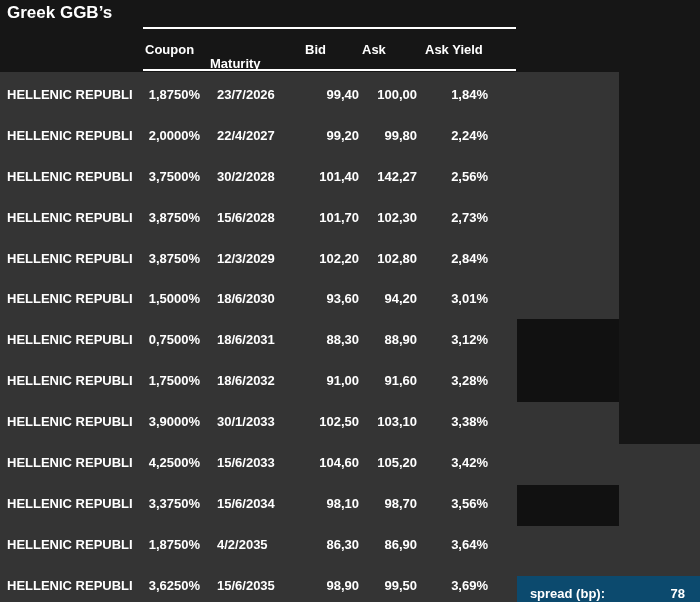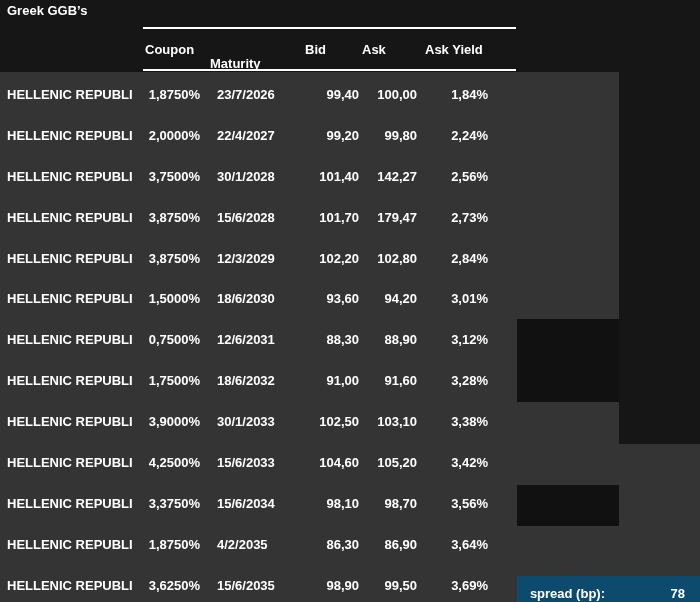--- a/index.html
+++ b/index.html
@@ -8,21 +8,21 @@
     position: relative;
     background: #161616;
     overflow: hidden;
     font-family: "Liberation Sans", sans-serif;
     font-weight: bold;
     color: #ffffff;
     font-size: 13px;
   }
   .abs { position: absolute; }
 
-  .title { left: 7px; top: 3px; font-size: 13px; white-space: nowrap; }
+  .title { left: 7px; top: 3px; font-size: 17px; white-space: nowrap; }
 
   .gray-panel   { left: 0;     top: 72px;  width: 619px; height: 530px; background: #343434; }
   .gray-ext     { left: 619px; top: 444px; width: 81px;  height: 158px; background: #343434; }
   .block-a      { left: 517px; top: 319px; width: 102px; height: 83px;  background: #111111; }
   .block-b      { left: 517px; top: 485px; width: 102px; height: 41px;  background: #111111; }
 
   .rule { left: 143px; width: 373px; height: 2px; background: #ffffff; }
   .rule-top    { top: 27px; }
   .rule-bottom { top: 69px; }
 
@@ -88,31 +88,31 @@
       <div class="cell c-name">HELLENIC REPUBLI</div>
       <div class="cell c-coupon">2,0000%</div>
       <div class="cell c-maturity">22/4/2027</div>
       <div class="cell c-bid">99,20</div>
       <div class="cell c-ask">99,80</div>
       <div class="cell c-yield">2,24%</div>
     </div>
     <div class="row">
       <div class="cell c-name">HELLENIC REPUBLI</div>
       <div class="cell c-coupon">3,7500%</div>
-      <div class="cell c-maturity">30/1/2028</div>
+      <div class="cell c-maturity">30/2/2028</div>
       <div class="cell c-bid">101,40</div>
       <div class="cell c-ask">142,27</div>
       <div class="cell c-yield">2,56%</div>
     </div>
     <div class="row">
       <div class="cell c-name">HELLENIC REPUBLI</div>
       <div class="cell c-coupon">3,8750%</div>
       <div class="cell c-maturity">15/6/2028</div>
       <div class="cell c-bid">101,70</div>
-      <div class="cell c-ask">179,47</div>
+      <div class="cell c-ask">102,30</div>
       <div class="cell c-yield">2,73%</div>
     </div>
     <div class="row">
       <div class="cell c-name">HELLENIC REPUBLI</div>
       <div class="cell c-coupon">3,8750%</div>
       <div class="cell c-maturity">12/3/2029</div>
       <div class="cell c-bid">102,20</div>
       <div class="cell c-ask">102,80</div>
       <div class="cell c-yield">2,84%</div>
     </div>
@@ -120,21 +120,21 @@
       <div class="cell c-name">HELLENIC REPUBLI</div>
       <div class="cell c-coupon">1,5000%</div>
       <div class="cell c-maturity">18/6/2030</div>
       <div class="cell c-bid">93,60</div>
       <div class="cell c-ask">94,20</div>
       <div class="cell c-yield">3,01%</div>
     </div>
     <div class="row">
       <div class="cell c-name">HELLENIC REPUBLI</div>
       <div class="cell c-coupon">0,7500%</div>
-      <div class="cell c-maturity">12/6/2031</div>
+      <div class="cell c-maturity">18/6/2031</div>
       <div class="cell c-bid">88,30</div>
       <div class="cell c-ask">88,90</div>
       <div class="cell c-yield">3,12%</div>
     </div>
     <div class="row">
       <div class="cell c-name">HELLENIC REPUBLI</div>
       <div class="cell c-coupon">1,7500%</div>
       <div class="cell c-maturity">18/6/2032</div>
       <div class="cell c-bid">91,00</div>
       <div class="cell c-ask">91,60</div>

